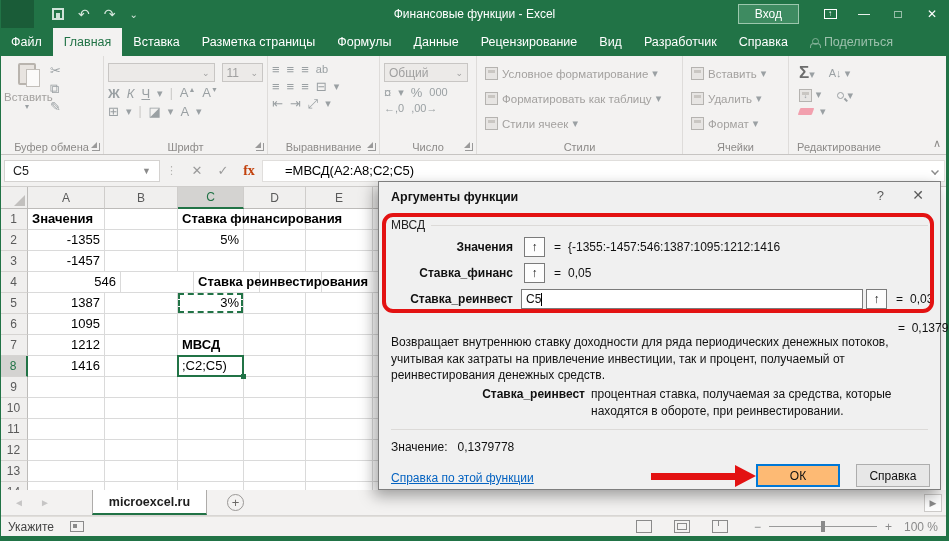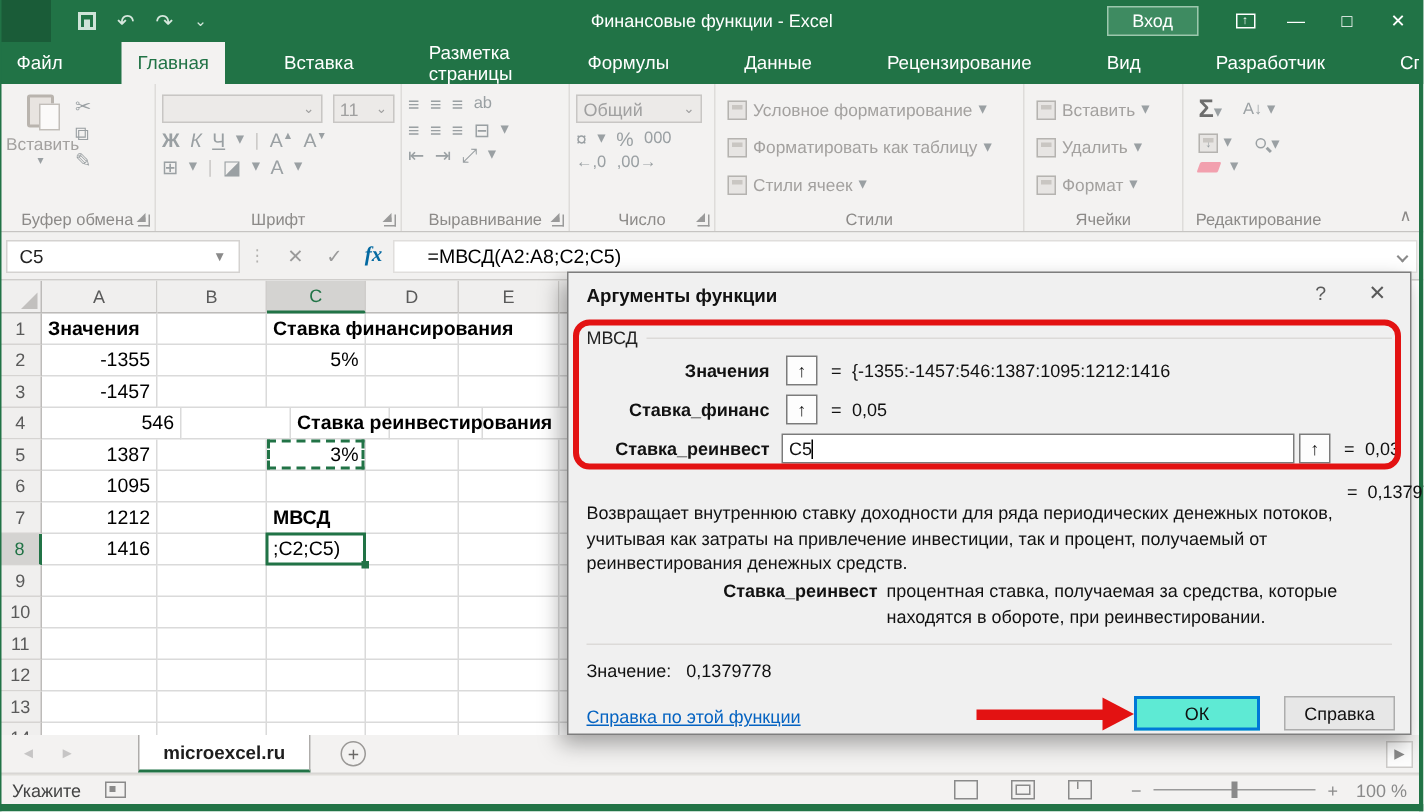--- a/index.html
+++ b/index.html
@@ -13,21 +13,21 @@
   .qat .glyph { cursor:default; }
   .floppy { width:12px; height:12px; border:2px solid #cfe3d8; position:relative; }
   .floppy::after { content:''; position:absolute; left:2px; bottom:0; width:4px; height:5px; background:#cfe3d8; }
   .title-text { position:absolute; left:0; right:0; text-align:center; color:#fff; font-size:12px; pointer-events:none; }
   .tb-right { margin-left:auto; display:flex; align-items:center; height:100%; }
   .signin { background:#3e8b61; border:1px solid #9cc7ad; color:#fff; font-size:12px; padding:2px 16px; margin-right:14px; }
   .winbtn { width:34px; height:28px; display:flex; align-items:center; justify-content:center; color:#fff; font-size:12px; }
   .ribbonopt { width:13px; height:10px; border:1px solid #fff; font-size:8px; line-height:8px; text-align:center; }
 
   
-  .tabrow { position:absolute; top:28px; left:0; width:949px; height:28px; background:#217346; display:flex; align-items:stretch; color:#fff; z-index:3;gap:28px; }
+  .tabrow { position:absolute; top:28px; left:0; width:949px; height:28px; background:#217346; display:flex; align-items:stretch; color:#fff; z-index:3; }
   .rtab { padding:0 11px; display:flex; align-items:center; font-size:12.5px; }
   .rtab.active { background:#f3f2f1; color:#217346; }
   .rtab.dim { opacity:.55; display:flex; gap:5px; }
   .bulb { width:10px; height:10px; border:1.5px solid #fff; border-radius:50%; position:relative; margin-right:5px; }
   .bulb::after { content:''; position:absolute; left:2px; top:9px; width:3px; height:3px; background:#fff; }
   .person { width:9px; height:9px; position:relative; }
   .person::before { content:''; position:absolute; left:2px; top:0; width:5px; height:5px; border:1px solid #cfe3d8; border-radius:50%; }
   .person::after { content:''; position:absolute; left:0; top:5px; width:9px; height:4px; border:1px solid #cfe3d8; border-bottom:none; border-radius:4px 4px 0 0; }
 
   
@@ -55,21 +55,21 @@
   .searchicn { width:7px; height:7px; border:1.5px solid #9aa0a3; border-radius:50%; position:relative; display:inline-block; }
   .searchicn::after { content:''; position:absolute; left:6px; top:6px; width:4px; height:1.5px; background:#9aa0a3; transform:rotate(45deg); }
   .collapse { position:absolute; right:8px; bottom:4px; color:#8c8a88; font-size:11px; }
 
   
   .fbar { position:absolute; top:155px; left:0; width:949px; height:32px; background:#f2f1f0; border-bottom:1px solid #cfcdcb; display:flex; align-items:center; padding:0 4px; z-index:2; }
   .namebox { width:156px; height:22px; background:#fff; border:1px solid #d4d2d0; display:flex; align-items:center; padding:0 8px; font-size:12.5px; color:#222; }
   .namebox .dd { margin-left:auto; color:#8a8a8a; font-size:9px; }
   .fsplit { color:#b5b3b0; padding:0 6px; font-size:11px; letter-spacing:1px; }
   .fbtn { width:26px; text-align:center; font-size:13px; color:#9a9a9a; }
-  .fbtn.fx { color:#0369a1; font-style:italic; font-weight:bold; font-family:"Liberation Serif","DejaVu Serif",serif; font-size:14px; }
+  .fbtn.fx { color:#c2410c; font-weight:bold; font-family:"Liberation Serif","DejaVu Serif",serif; font-size:14px; }
   .finput { flex:1; height:22px; background:#fff; border:1px solid #e0dedc; display:flex; align-items:center; padding-left:22px; font-size:13px; color:#000; }
   .fchev { position:absolute; right:10px; top:12px; width:8px; height:8px; border-right:2px solid #8a8a8a; border-bottom:2px solid #8a8a8a; transform:rotate(45deg) scale(.7); }
 
   
   .grid { position:absolute; top:187px; left:0; width:946px; height:303px; background:#fff; overflow:hidden; z-index:1; }
   .grow { display:flex; }
   .corner { width:28px; height:22px; background:#f0efee; border-right:1px solid #bdbbb9; border-bottom:1px solid #bdbbb9; position:relative; }
   .corner::after { content:''; position:absolute; right:2px; bottom:2px; border-style:solid; border-width:0 0 11px 11px; border-color:transparent transparent #c2c0be transparent; }
   .ch { height:22px; background:#f0efee; border-right:1px solid #cfcdcb; border-bottom:1px solid #bdbbb9; color:#5a5a5a; font-size:12px; display:flex; align-items:center; justify-content:center; }
   .ch.hl { background:#d4d3d1; border-bottom:2px solid #217346; color:#217346; }
@@ -120,21 +120,21 @@
   .frow .val { margin-left:7px; white-space:nowrap; overflow:hidden; flex:1; }
   .resline { position:absolute; left:519px; top:139px; white-space:nowrap; }
   .dlg-desc { position:absolute; left:12px; top:152px; width:540px; line-height:16.5px; }
   .arghelp { position:absolute; left:12px; top:204px; width:540px; line-height:16.5px; display:flex; }
   .arghelp .an { width:200px; text-align:right; font-weight:bold; flex:none; padding-right:6px; }
   .dlg-div { position:absolute; left:12px; top:247px; right:12px; height:1px; background:#dcdad8; }
   .valline { position:absolute; left:12px; top:258px; }
   .valline b { font-weight:normal; margin-left:10px; }
   .dlg-link { position:absolute; left:12px; top:289px; color:#0563c1; text-decoration:underline; }
   .btn { position:absolute; top:282px; height:23px; display:flex; align-items:center; justify-content:center; font-size:12px; background:#e7e7e7; border:1px solid #adadad; }
-  .btn.ok { left:377px; width:84px; background:#5eead4; border:2px solid #0078d7; }
+  .btn.ok { left:377px; width:84px; background:#fdba74; border:2px solid #0078d7; }
   .btn.cancel { left:477px; width:74px; }
   .redrect { position:absolute; left:3px; top:31px; width:552px; height:100px; border:4px solid #e31212; border-radius:11px; pointer-events:none; z-index:6; }
   .redarrow { position:absolute; left:272px; top:283px; z-index:7; pointer-events:none; }
   .redarrow .shaft { position:absolute; left:0; top:8px; width:86px; height:7px; background:#e31212; }
   .redarrow .head { position:absolute; left:84px; top:0; width:0; height:0; border-top:11px solid transparent; border-bottom:11px solid transparent; border-left:21px solid #e31212; }
 </style>
 </head>
 <body>
 
 <div class="titlebar">

